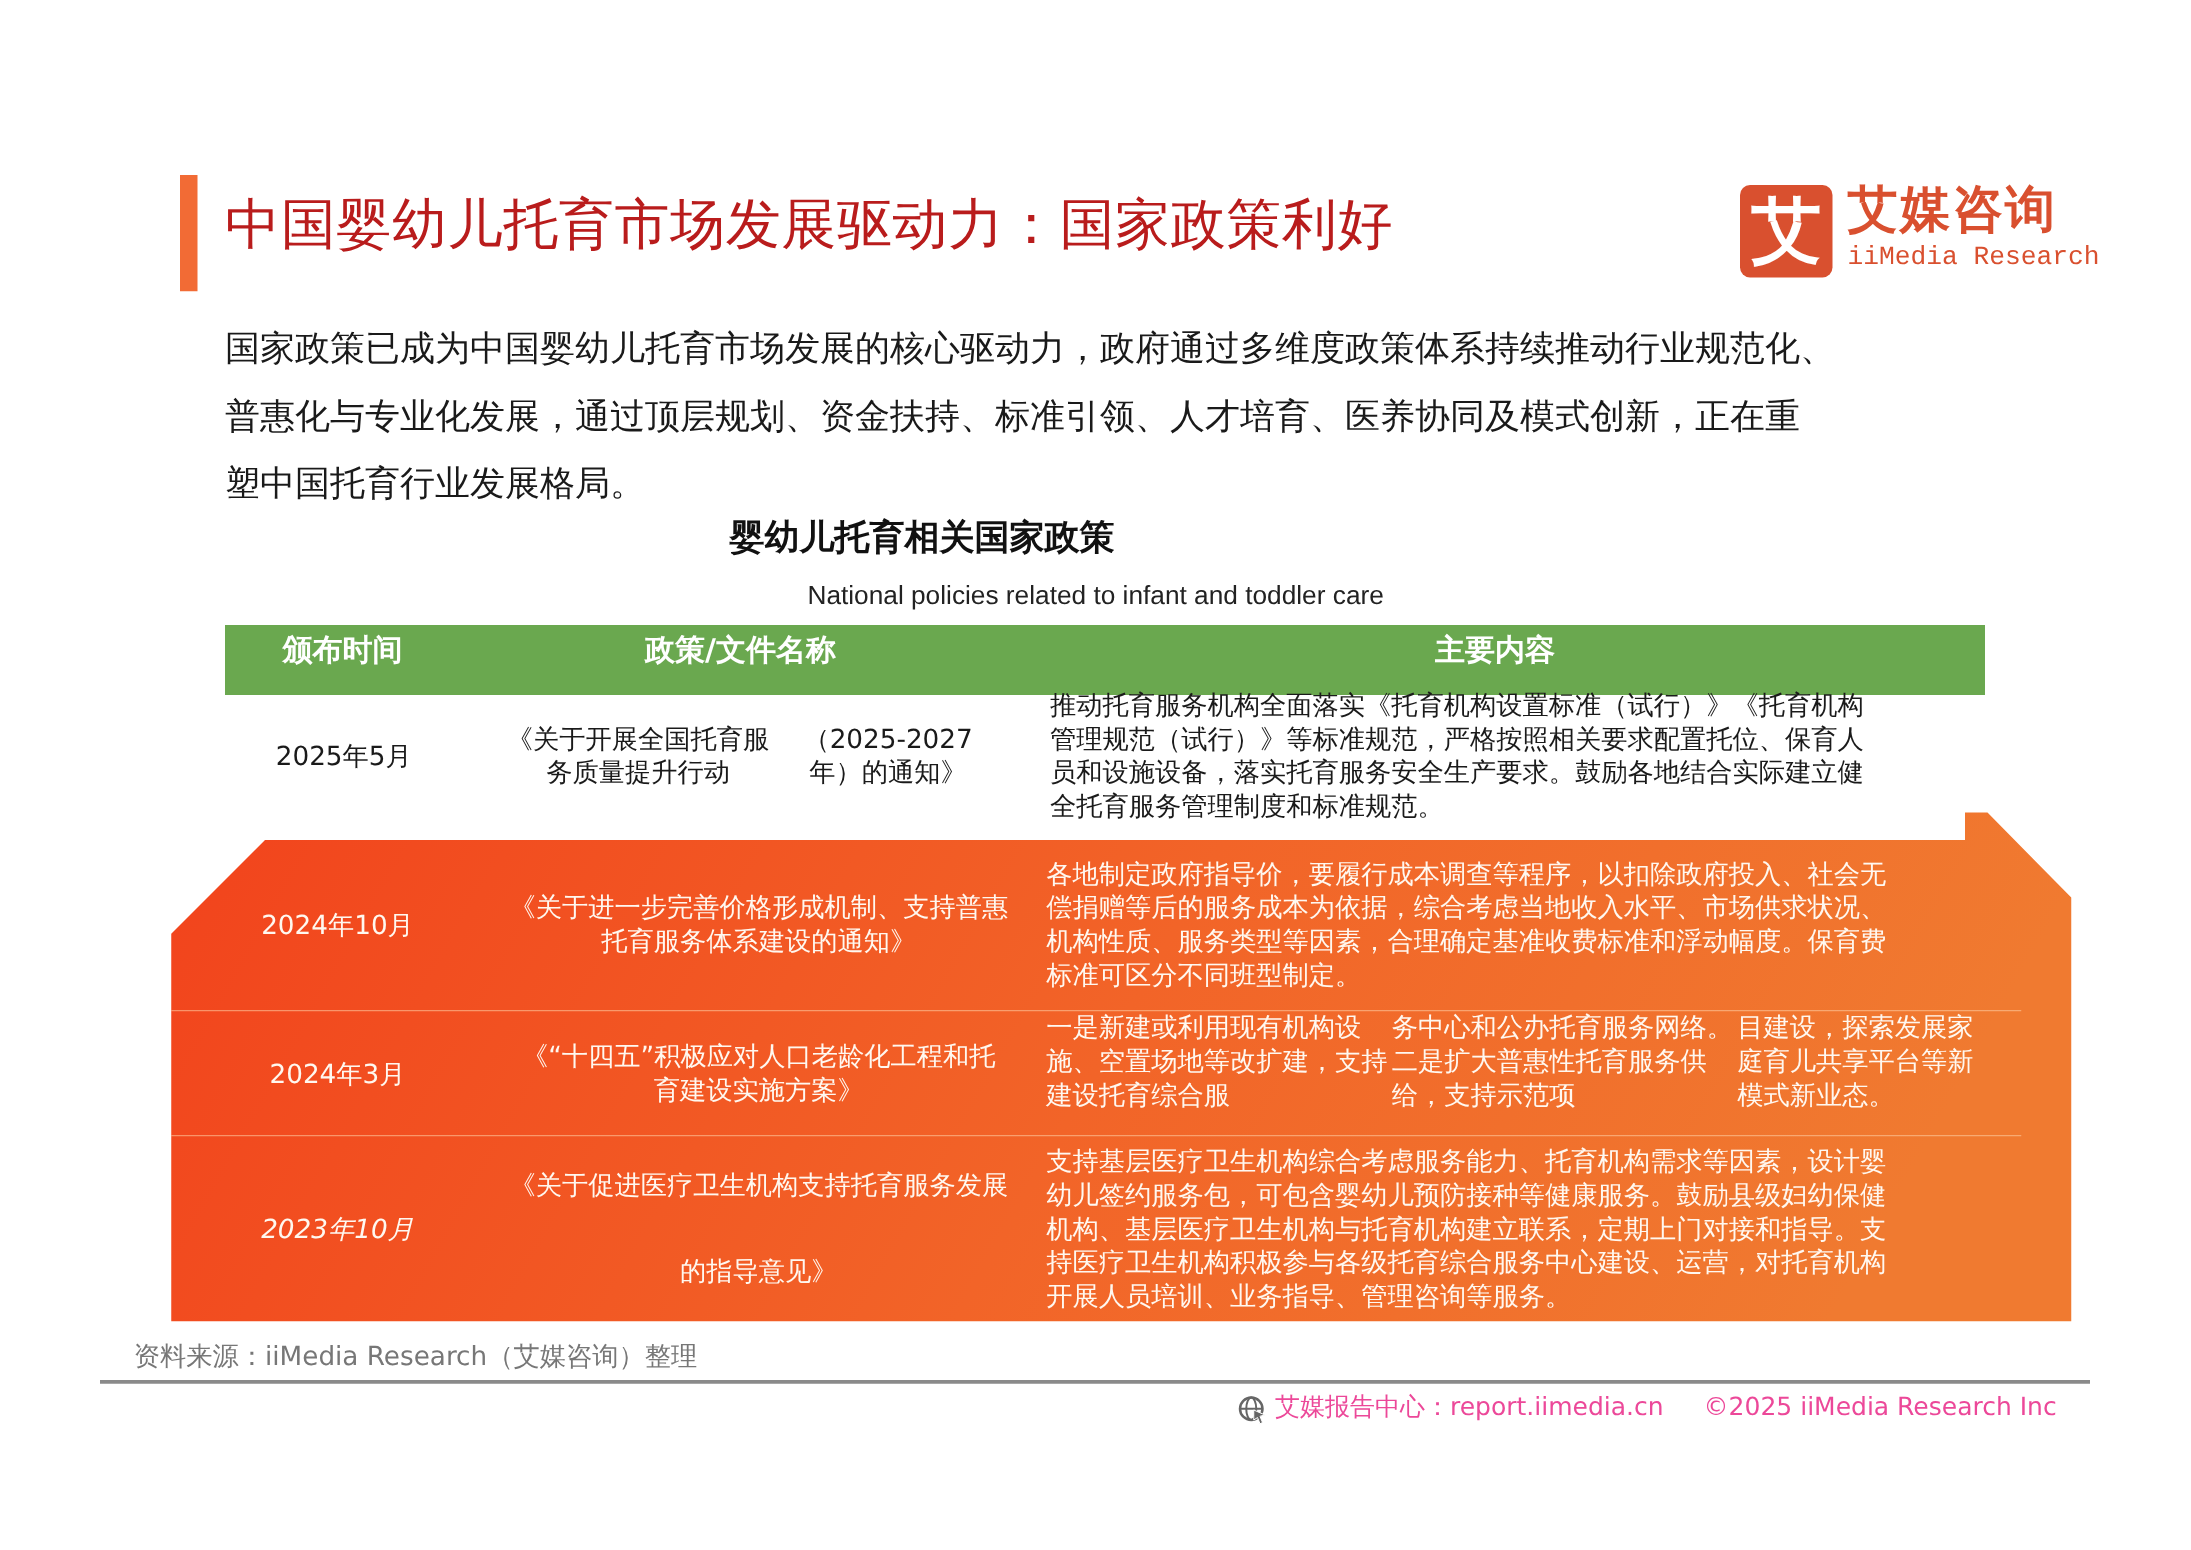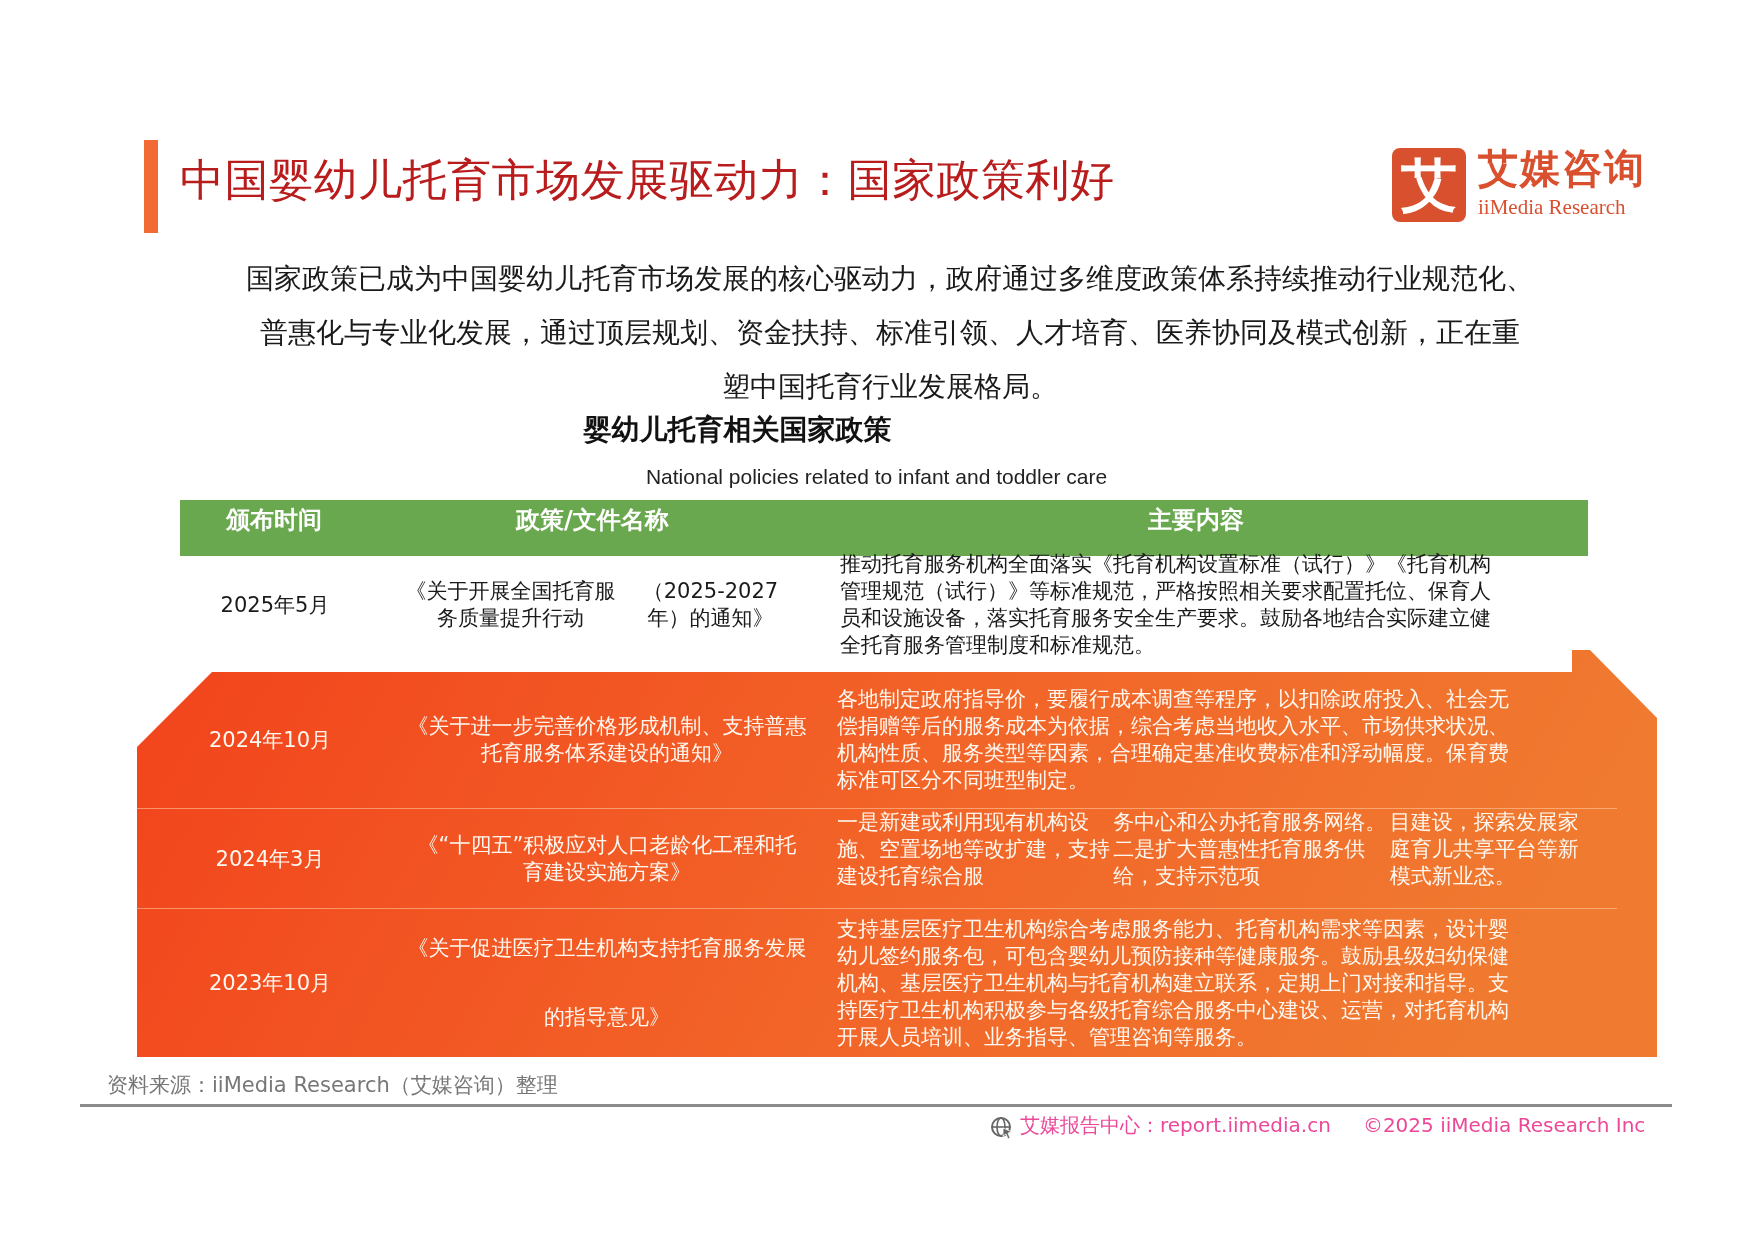--- a/index.html
+++ b/index.html
@@ -7,23 +7,23 @@
            font-family:"DejaVu Sans", "Liberation Sans", sans-serif; color:#1a1a1a; }
     .abs { position:absolute; }
 
     .title-bar { left:144px; top:140px; width:14px; height:93px; background:#f26b35; }
     .title { left:180px; top:152px; font-size:44px; line-height:56px; color:#b91c1c; letter-spacing:0.5px; white-space:nowrap; }
 
     .logo { left:1392px; top:148px; width:260px; height:76px; }
     .logo-box { position:absolute; left:0; top:0; width:74px; height:74px; border-radius:8px; background:#d9502f;
                 color:#fff; font-size:56px; line-height:74px; text-align:center; font-weight:bold; }
     .logo-cn { position:absolute; left:86px; top:-4px; font-size:40px; line-height:48px; color:#d9502f; font-weight:bold; letter-spacing:2px; white-space:nowrap; }
-    .logo-en { position:absolute; left:86px; top:46px; font-size:21px; line-height:26px; color:#d9502f; white-space:nowrap; font-family:Liberation Serif, serif; }
+    .logo-en { position:absolute; left:86px; top:46px; font-size:21px; line-height:26px; color:#d9502f; white-space:nowrap; font-family:Liberation Mono, monospace; }
 
-    .intro { left:180px; top:252px; width:1420px; font-size:28px; line-height:54px; color:#1a1a1a;text-align:center; }
+    .intro { left:180px; top:252px; width:1420px; font-size:28px; line-height:54px; color:#1a1a1a; }
     .intro p { margin:0; white-space:nowrap; }
 
     .chart-title { left:0; width:1475px; top:410px; text-align:center; font-size:28px; font-weight:bold; line-height:40px; color:#111; }
     .chart-sub { left:0; width:1753px; top:462px; text-align:center; font-size:21px; line-height:30px; color:#222;
                  font-family:Liberation Sans, sans-serif; }
 
     .thead { left:180px; top:500px; width:1392px; height:56px; background:#6aa84f; color:#fff; font-size:24px; font-weight:bold;padding-left:16px; }
     .thead span { position:absolute; top:0; line-height:41px; white-space:nowrap; }
 
     .row-white { left:180px; top:541px; width:1392px; height:128px; }
@@ -114,21 +114,21 @@
     <div>《“十四五”积极应对人口老龄化工程和托</div>
     <div>育建设实施方案》</div>
   </div>
   <div class="cell cell-content" style="left:700px; top:137px; width:760px; height:99px; flex-direction:row; align-items:flex-start; justify-content:center;">
     <div>一是新建或利用现有机构设施、空置场地等改扩建，支持建设托育综合服</div>
     <div>务中心和公办托育服务网络。二是扩大普惠性托育服务供给，支持示范项</div>
     <div>目建设，探索发展家庭育儿共享平台等新模式新业态。</div>
   </div>
   <div class="divider" style="top:236px;"></div>
 
-  <div class="cell cell-date" style="left:0; top:237px; width:266px; height:148px;">2023年10月</div>
+  <div class="cell cell-date" style="left:0; top:237px; width:266px; height:148px;font-style:italic;">2023年10月</div>
   <div class="cell cell-name" style="left:245px; top:237px; width:450px; height:148px; flex-direction:column;gap:42px;">
     <div>《关于促进医疗卫生机构支持托育服务发展</div>
     <div>的指导意见》</div>
   </div>
   <div class="cell cell-content" style="left:700px; top:237px; width:760px; height:148px; flex-direction:column; align-items:flex-start; justify-content:center;">
     <div>支持基层医疗卫生机构综合考虑服务能力、托育机构需求等因素，设计婴</div>
     <div>幼儿签约服务包，可包含婴幼儿预防接种等健康服务。鼓励县级妇幼保健</div>
     <div>机构、基层医疗卫生机构与托育机构建立联系，定期上门对接和指导。支</div>
     <div>持医疗卫生机构积极参与各级托育综合服务中心建设、运营，对托育机构</div>
     <div>开展人员培训、业务指导、管理咨询等服务。</div>

